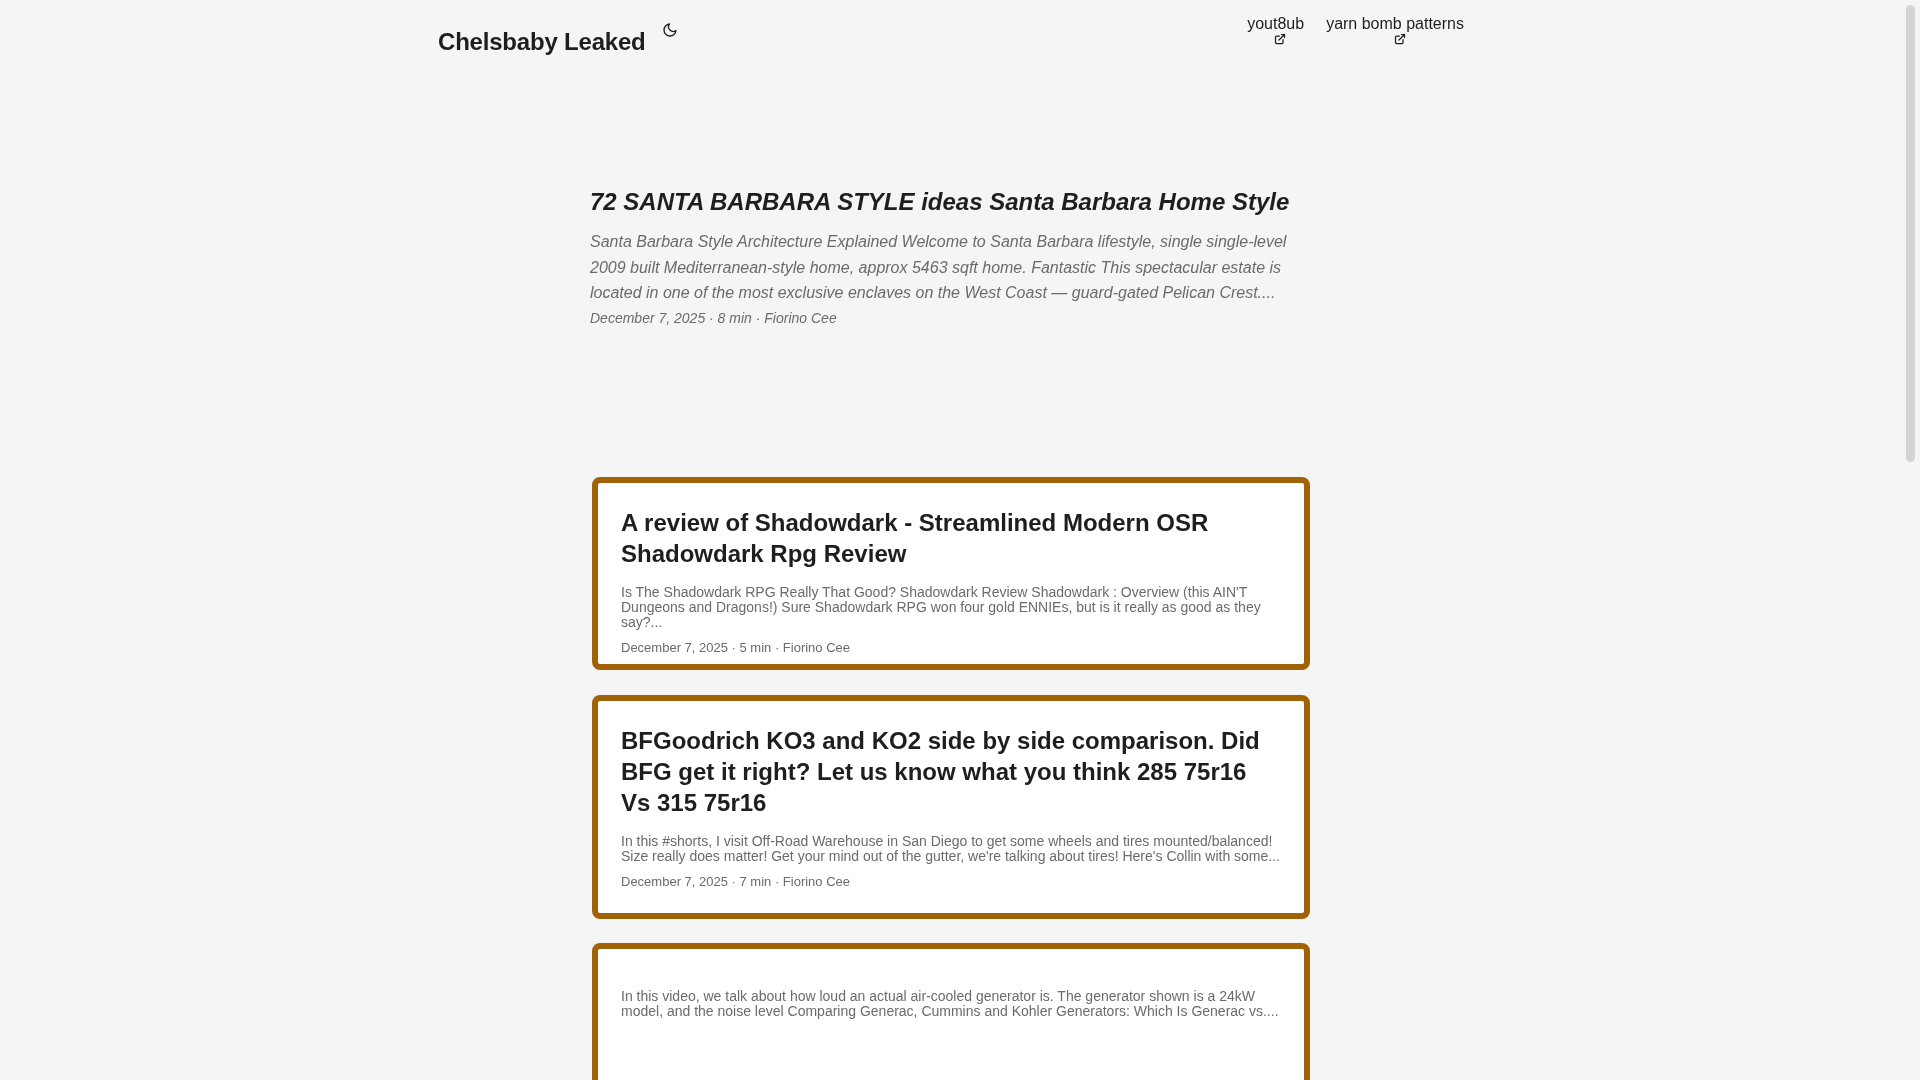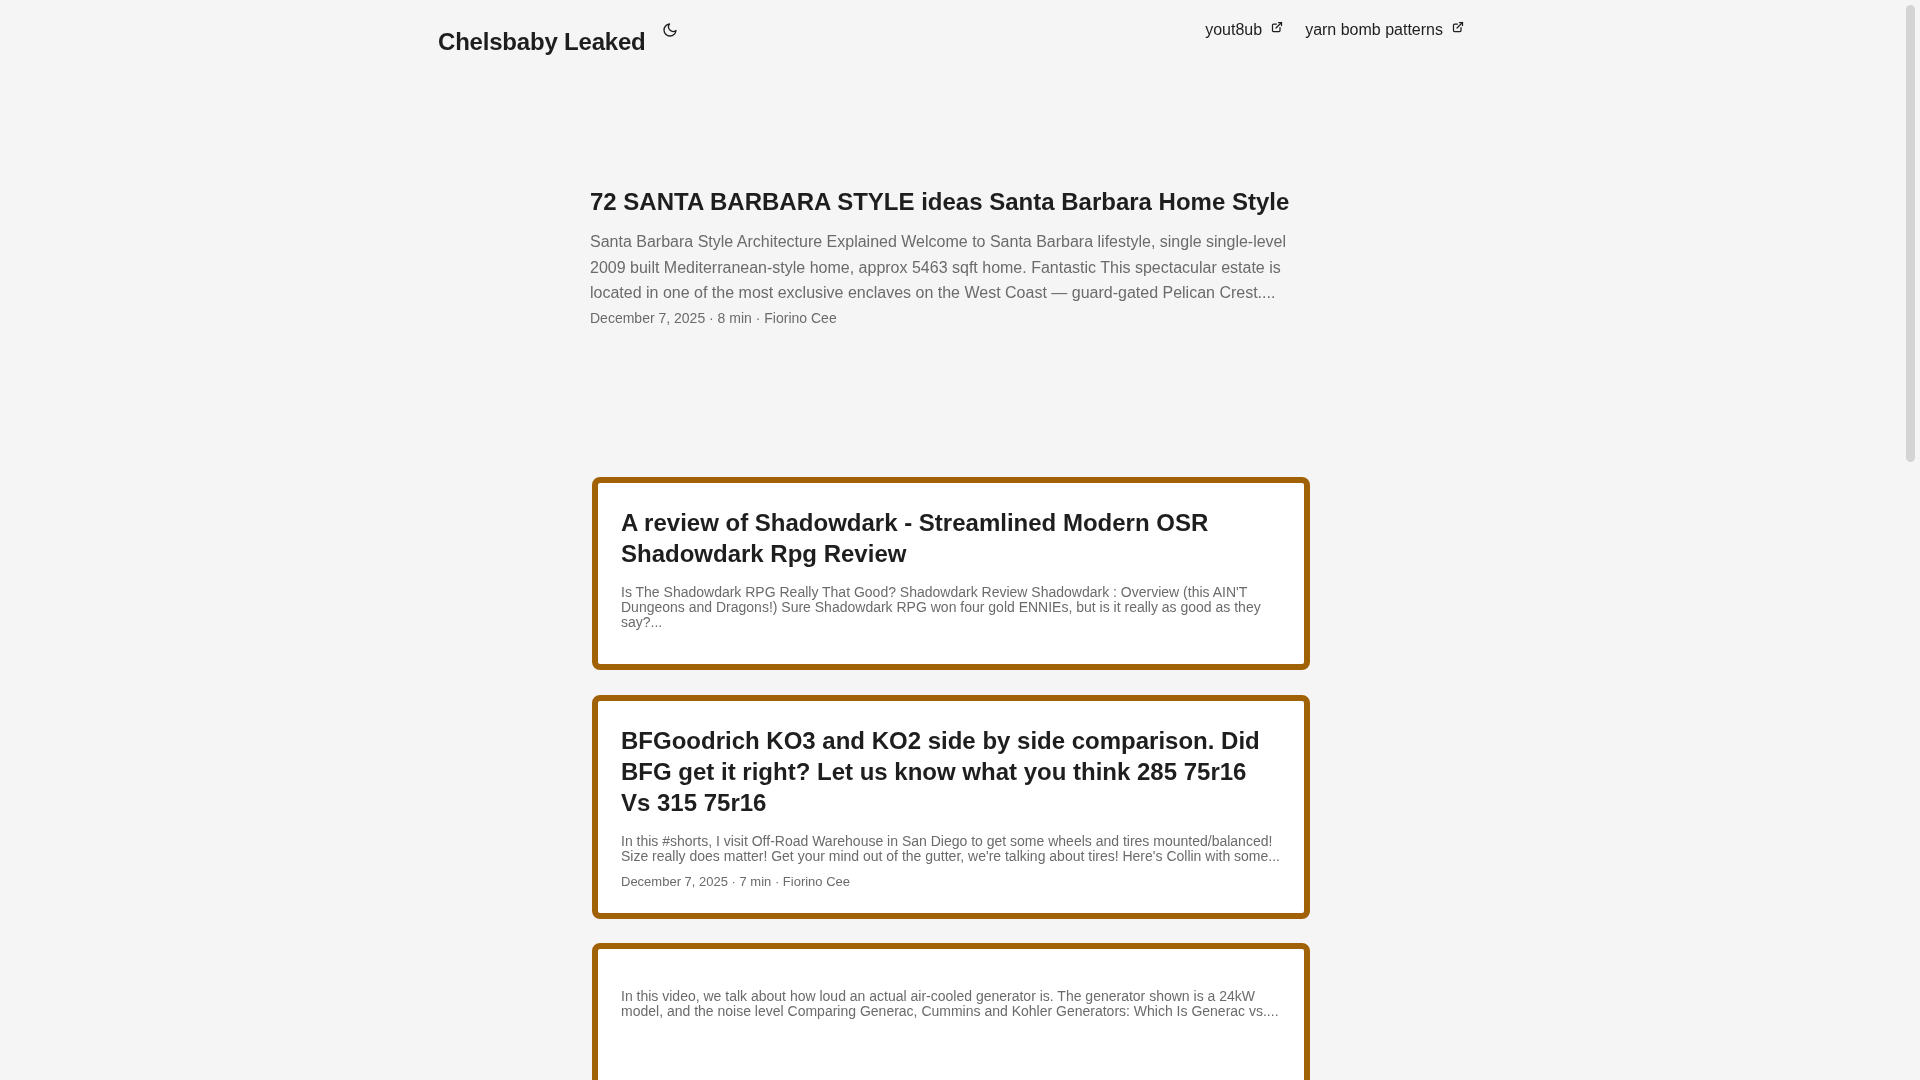--- a/index.html
+++ b/index.html
@@ -19,26 +19,26 @@
       font-size: 24px; font-weight: 700; color: #1e1e1e; text-decoration: none;
       letter-spacing: -0.2px;
       margin-top: 24px;
     }
     .theme-toggle {
       margin-left: 14px; width: 20px; height: 20px; display: flex; align-items: center; justify-content: center;
       cursor: pointer;
     }
     .nav { display: flex; align-items: center; gap: 22px; }
     .nav-link {
-      display: flex; align-items: flex-start; font-size: 16px; color: #1e1e1e; text-decoration: none;
+      display: flex; align-items: center; font-size: 16px; color: #1e1e1e; text-decoration: none; flex-direction: column;
     }
     .nav-link .ext { margin-left: 9px; width: 12px; height: 12px; display: inline-flex; }
 
     .hero {
-      position: absolute; left: 590px; top: 185px; width: 700px;
+      position: absolute; left: 590px; top: 185px; width: 700px; font-style: italic;
     }
     .hero-title {
       font-size: 24px; font-weight: 700; color: #1e1e1e; line-height: 34px;
     }
     .hero-summary {
       margin-top: 10px; font-size: 16px; line-height: 25.6px; color: #6b6b6b;
     }
     .hero-meta { margin-top: 2px; font-size: 14px; color: #6b6b6b; line-height: 20px; }
 
     .card {
@@ -97,20 +97,21 @@
 
 <section class="hero">
   <h1 class="hero-title">72 SANTA BARBARA STYLE ideas Santa Barbara Home Style</h1>
   <p class="hero-summary">Santa Barbara Style Architecture Explained Welcome to Santa Barbara lifestyle, single single-level 2009 built Mediterranean-style home, approx 5463 sqft home. Fantastic This spectacular estate is located in one of the most exclusive enclaves on the West Coast — guard-gated Pelican Crest....</p>
   <div class="hero-meta">December 7, 2025 · 8 min · Fiorino Cee</div>
 </section>
 
 <article class="card" style="top:477px; height:193px;">
   <h2 class="card-title">A review of Shadowdark - Streamlined Modern OSR Shadowdark Rpg Review</h2>
   <p class="card-summary">Is The Shadowdark RPG Really That Good? Shadowdark Review Shadowdark : Overview (this AIN'T Dungeons and Dragons!) Sure Shadowdark RPG won four gold ENNIEs, but is it really as good as they say?...</p>
+  <div class="card-meta">December 7, 2025 · 5 min · Fiorino Cee</div>
 </article>
 
 <article class="card" style="top:695px; height:224px;">
   <h2 class="card-title">BFGoodrich KO3 and KO2 side by side comparison. Did BFG get it right? Let us know what you think 285 75r16 Vs 315 75r16</h2>
   <p class="card-summary">In this #shorts, I visit Off-Road Warehouse in San Diego to get some wheels and tires mounted/balanced! Size really does matter! Get your mind out of the gutter, we're talking about tires! Here's Collin with some...</p>
   <div class="card-meta">December 7, 2025 · 7 min · Fiorino Cee</div>
 </article>
 
 <article class="card" style="top:943px; height:200px;">
   <p class="card-summary">In this video, we talk about how loud an actual air-cooled generator is. The generator shown is a 24kW model, and the noise level Comparing Generac, Cummins and Kohler Generators: Which Is Generac vs....</p>

